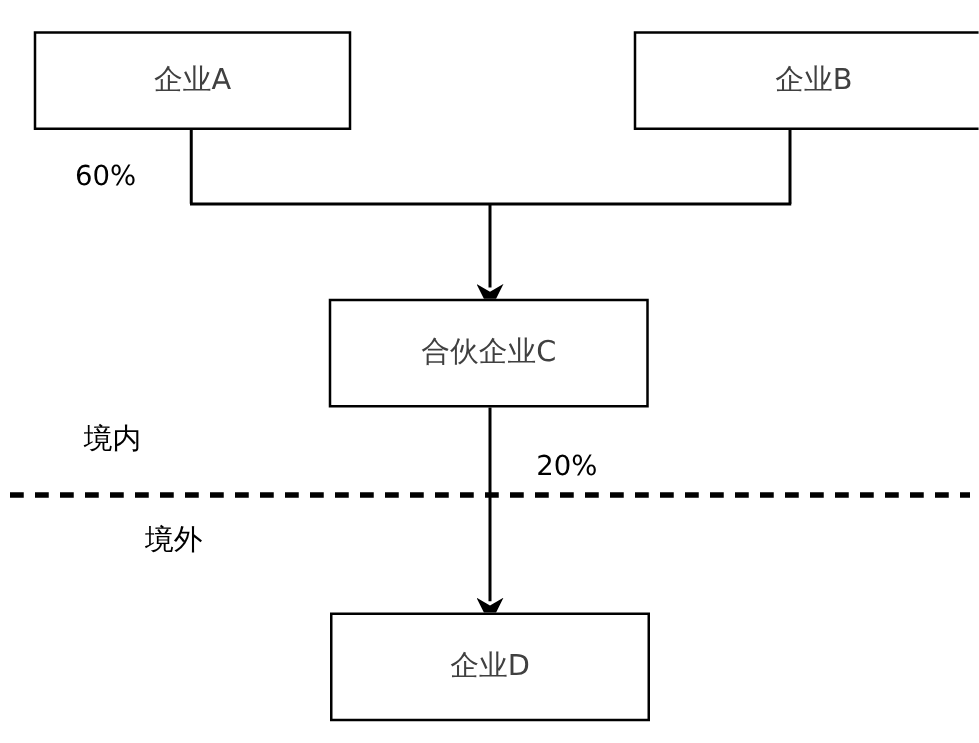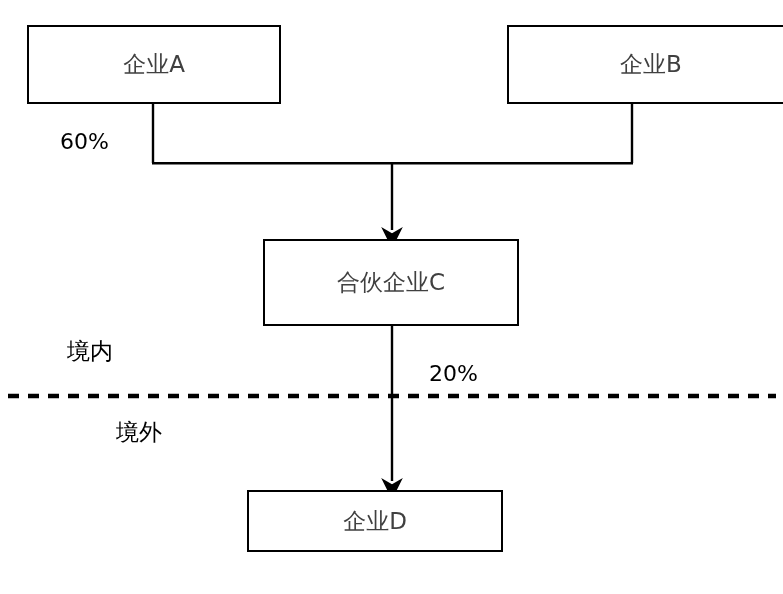--- a/index.html
+++ b/index.html
@@ -53,21 +53,21 @@
     position: absolute;
     font-size: 23px;
     line-height: 1;
     color: #000000;
     white-space: nowrap;
   }
   
   #box-a { left: 27px;  top: 25px;  width: 254px; height: 79px; }
   #box-b { left: 507px; top: 25px;  width: 288px; height: 79px; }
   #box-c { left: 263px; top: 239px; width: 256px; height: 87px; }
-  #box-d { left: 247px; top: 490px; width: 256px; height: 62px; justify-content: center; }
+  #box-d { left: 264px; top: 490px; width: 256px; height: 87px; justify-content: center; }
   
   #label-60 { left: 60px;  top: 131px; }
   #label-20 { left: 429px; top: 331px; margin-top: 32px; }
   
   #label-domestic { left: 67px; top: 340px; }
   #label-overseas { left: 71px; top: 421px; margin-left: 45px; }
 </style>
 </head>
 <body>
 

